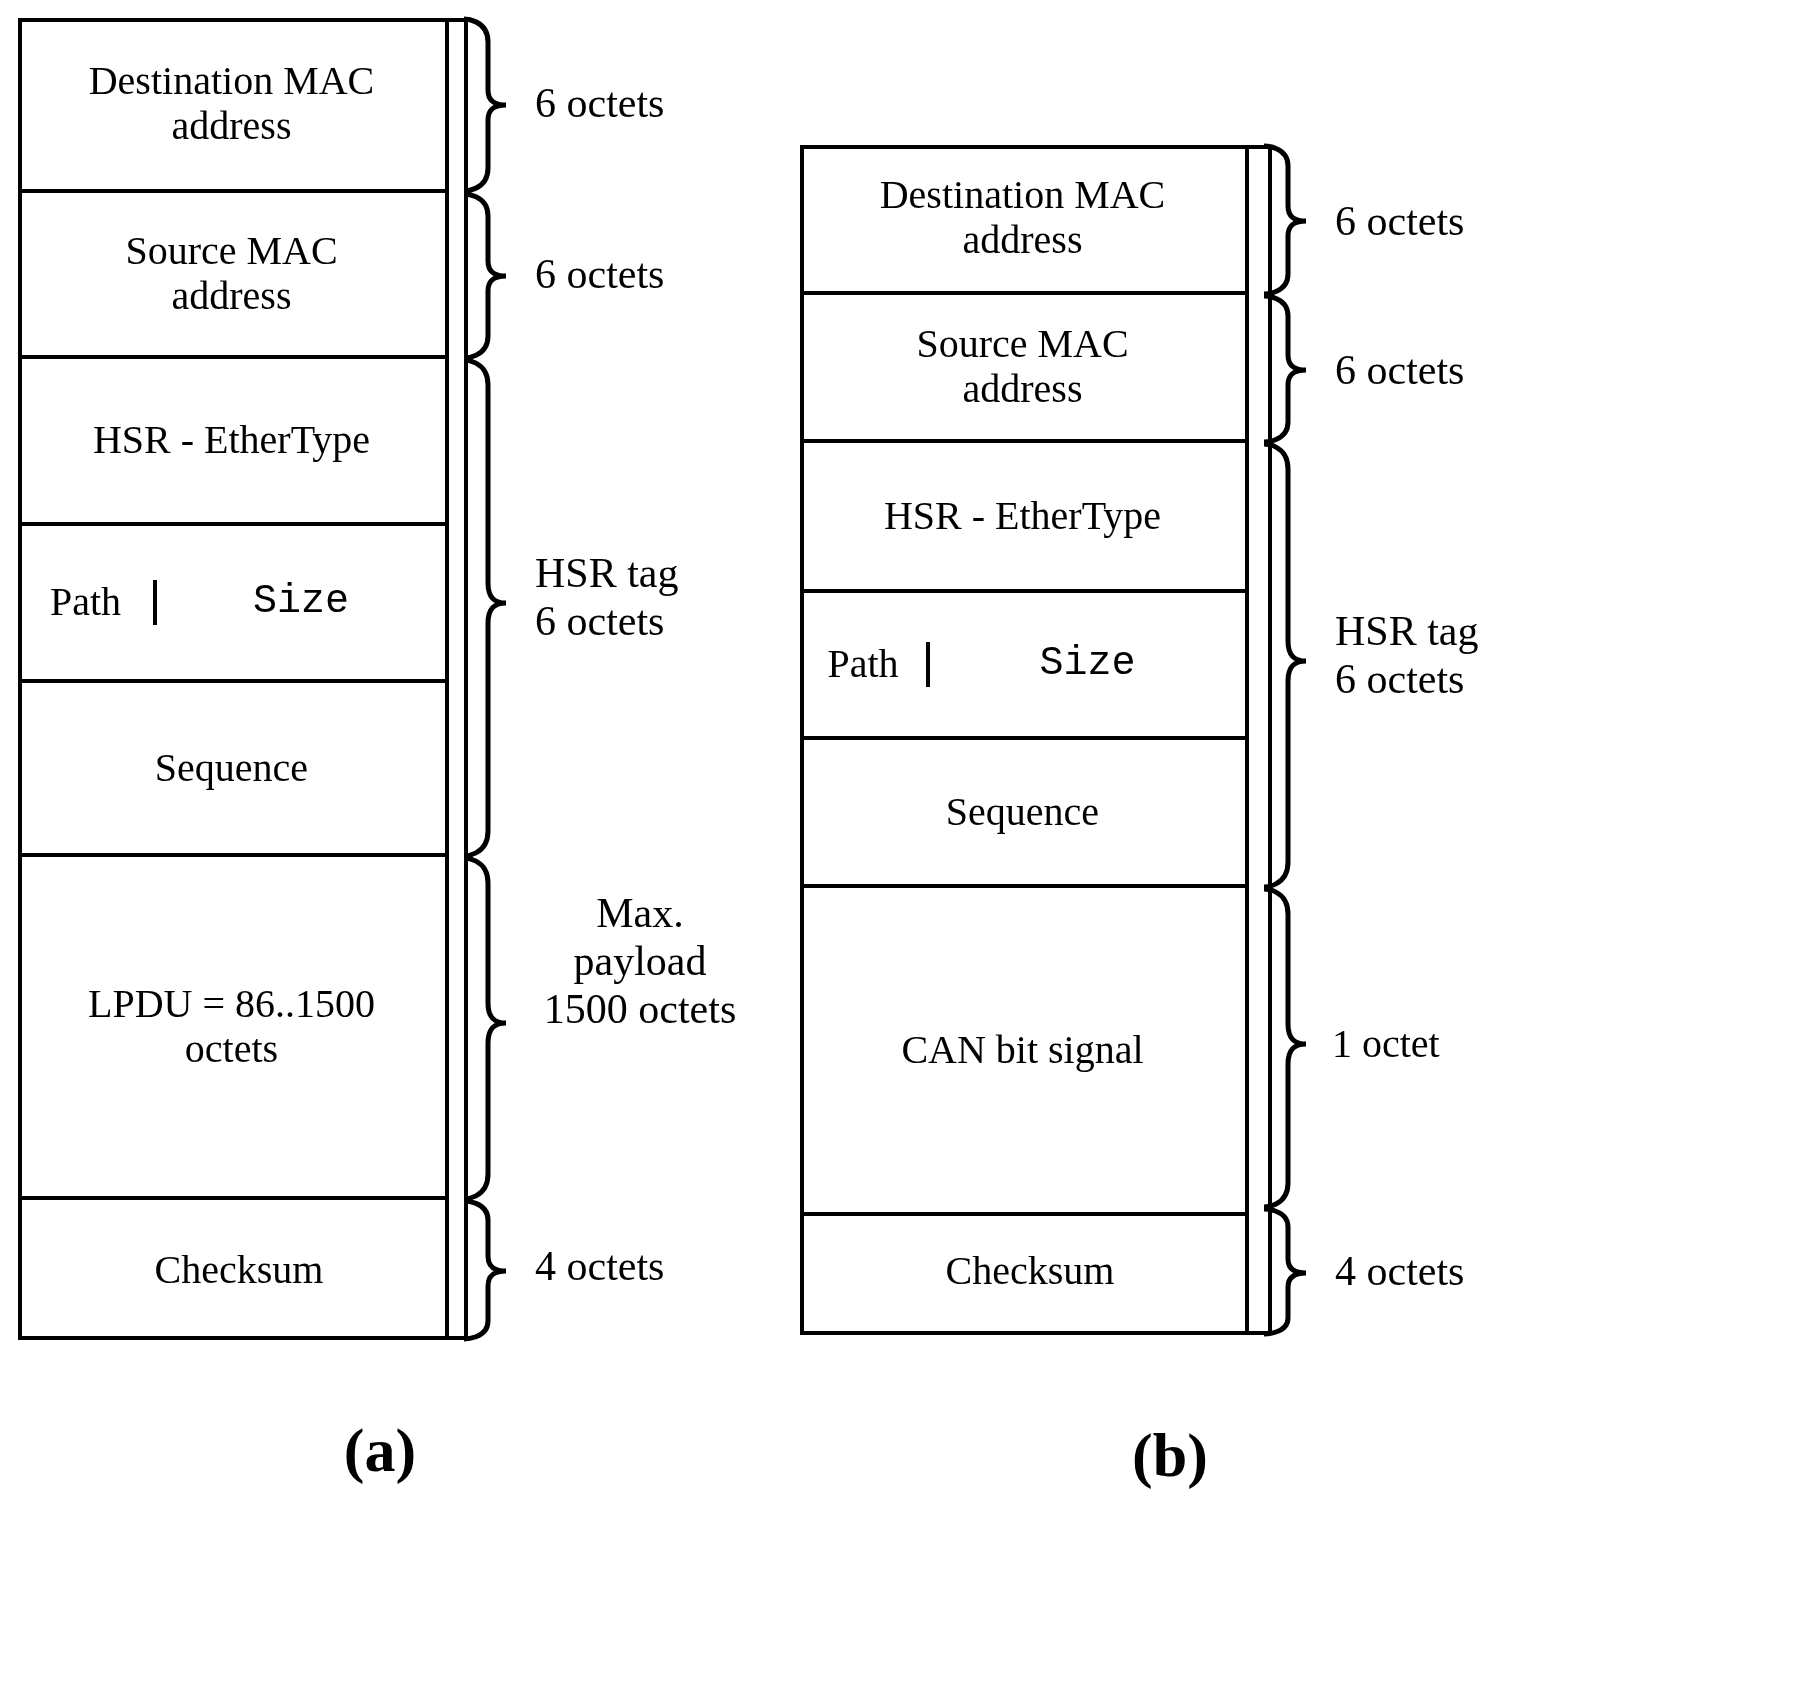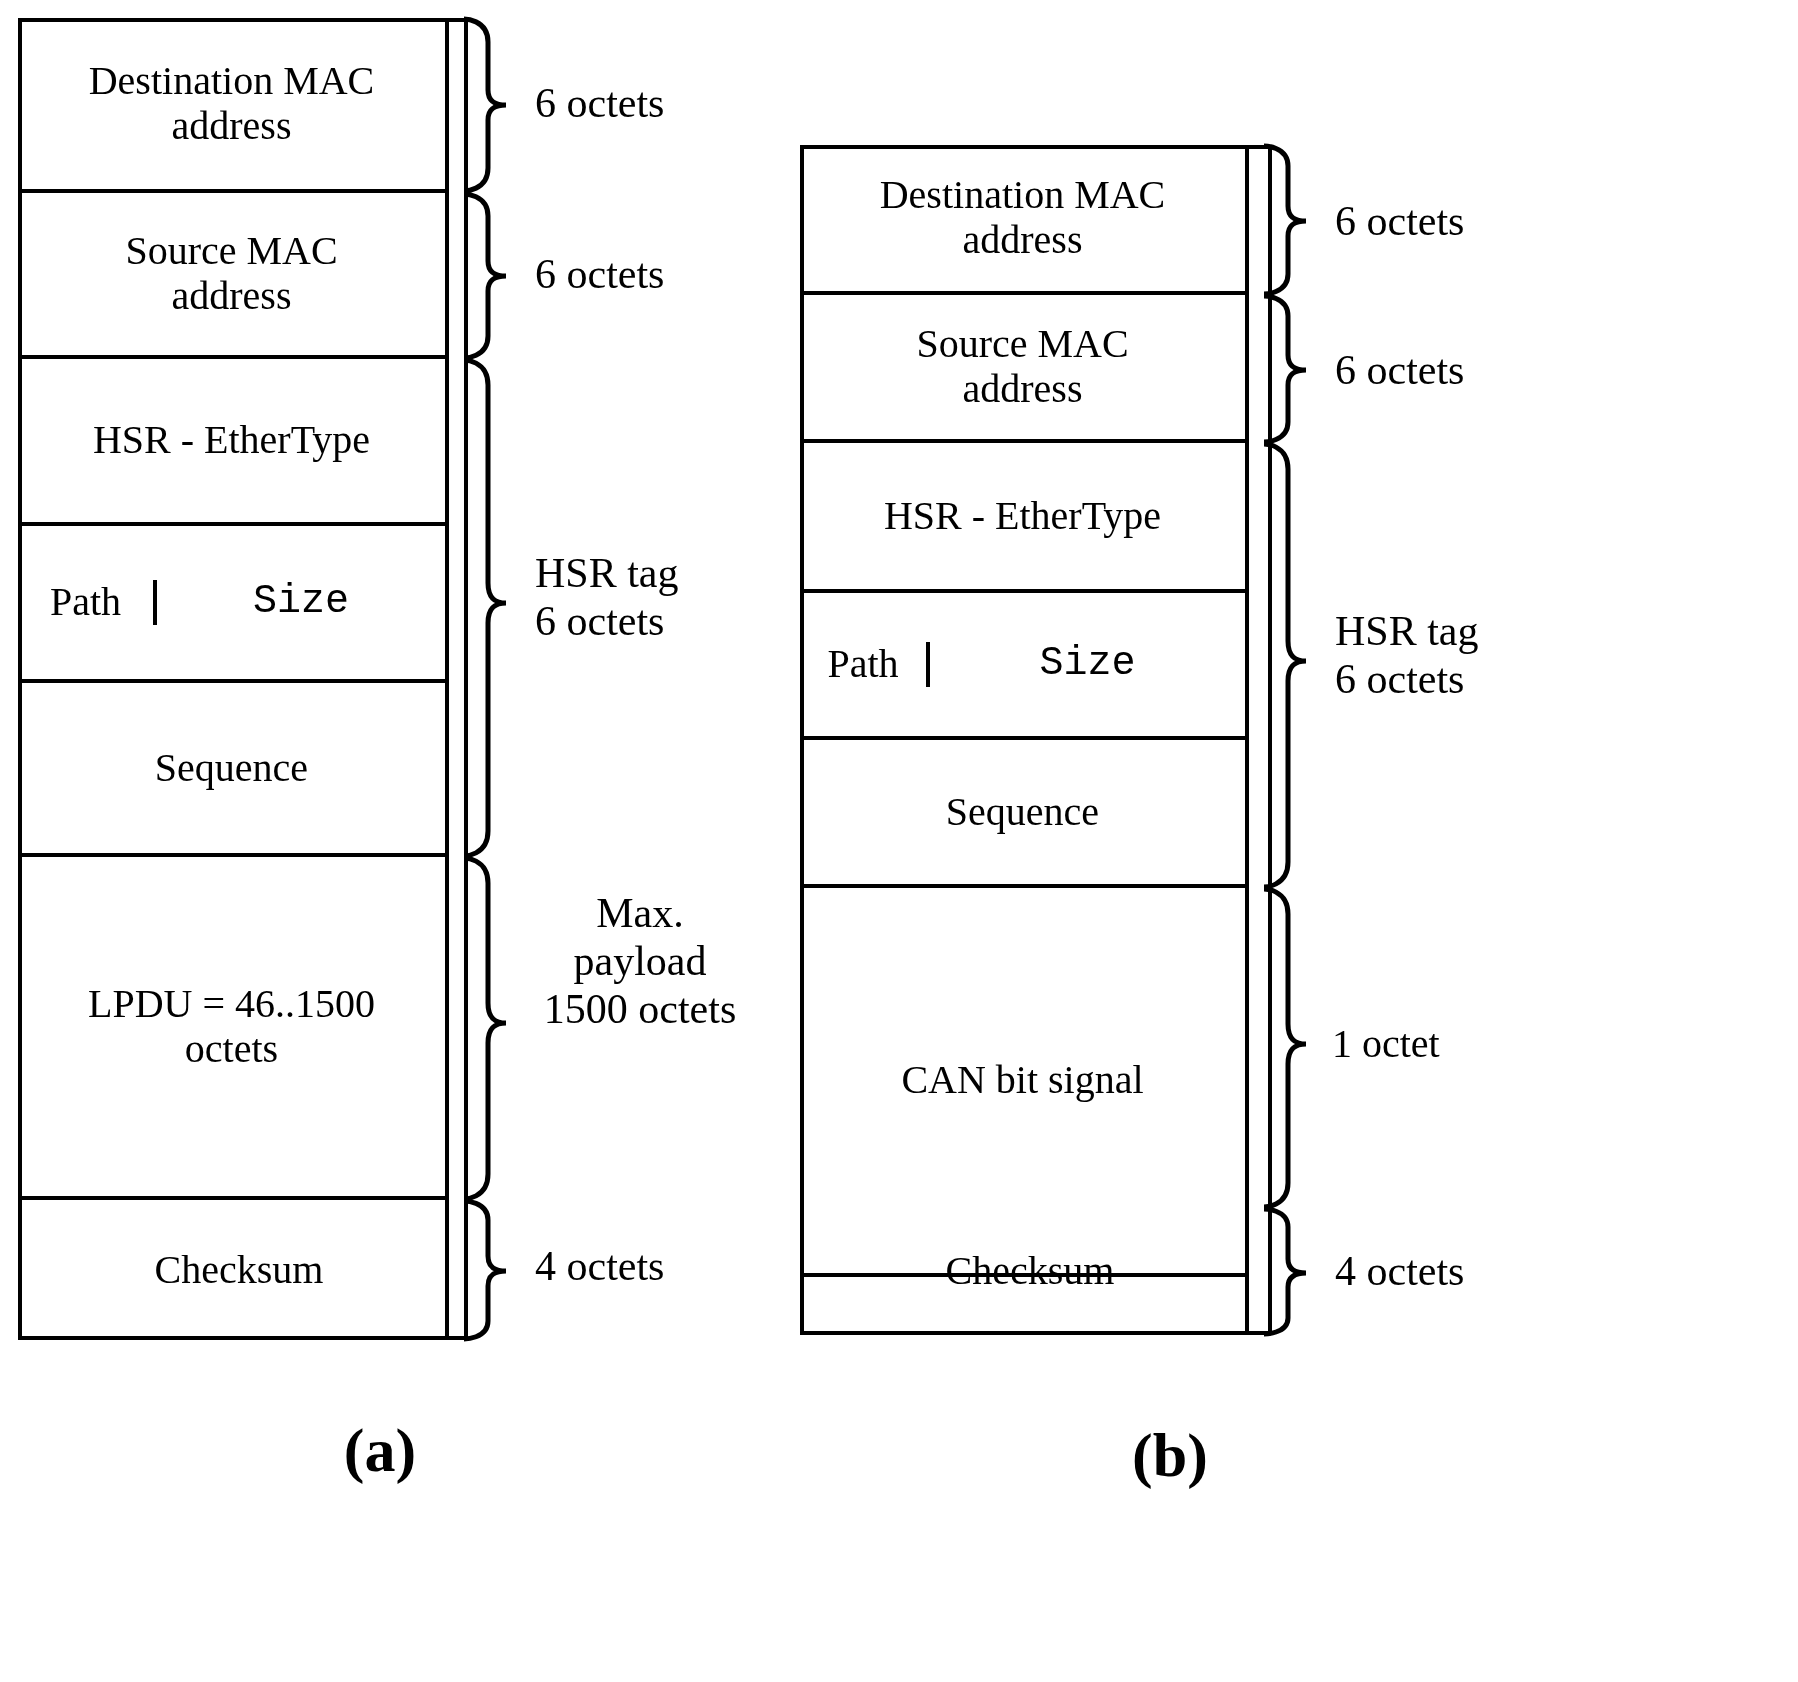--- a/index.html
+++ b/index.html
@@ -60,21 +60,21 @@
     <div class="cellR">
       <span class="rowtext">Size</span>
     </div>
   </div>
 
   <div class="row" style="left:18px;top:683px;width:427px;height:174px;font-size:40px;">
     <span class="rowtext">Sequence</span>
   </div>
 
   <div class="row" style="left:18px;top:857px;width:427px;height:343px;font-size:40px;">
-    <span class="rowtext" style="white-space:pre-line;">LPDU = 46..1500
+    <span class="rowtext" style="white-space:pre-line;">LPDU = 86..1500
 octets</span>
   </div>
 
   <div class="row last" style="left:18px;top:1200px;width:427px;height:140px;font-size:40px;">
     <span class="rowtext">Checksum</span>
   </div>
 
   <div class="brace" style="left:462px;top:18px;">
     <svg width="46" height="175" viewBox="0 0 46 175">
       <path d="M2,1 C2,1 26,1 26,24 L26,72 C26,84 34,87 44,87 C34,87 26,90 26,102 L26,150 C26,173 2,173 2,173" fill="none" stroke="#000" stroke-width="5"></path>
@@ -142,21 +142,21 @@
     </div>
     <div class="cellR">
       <span class="rowtext">Size</span>
     </div>
   </div>
 
   <div class="row" style="left:20px;top:740px;width:445px;height:148px;font-size:40px;">
     <span class="rowtext">Sequence</span>
   </div>
 
-  <div class="row" style="left:20px;top:888px;width:445px;height:389px;font-size:40px;">
+  <div class="row" style="left:20px;top:888px;width:445px;height:328px;font-size:40px;">
     <span class="rowtext">CAN bit signal</span>
   </div>
 
   <div class="row last" style="left:20px;top:1208px;width:445px;height:127px;font-size:40px;">
     <span class="rowtext">Checksum</span>
   </div>
 
   <div class="brace" style="left:482px;top:145px;">
     <svg width="46" height="150" viewBox="0 0 46 150">
       <path d="M2,1 C2,1 26,1 26,21 L26,61 C26,73 34,76 44,76 C34,76 26,79 26,91 L26,129 C26,149 2,149 2,149" fill="none" stroke="#000" stroke-width="5"></path>

